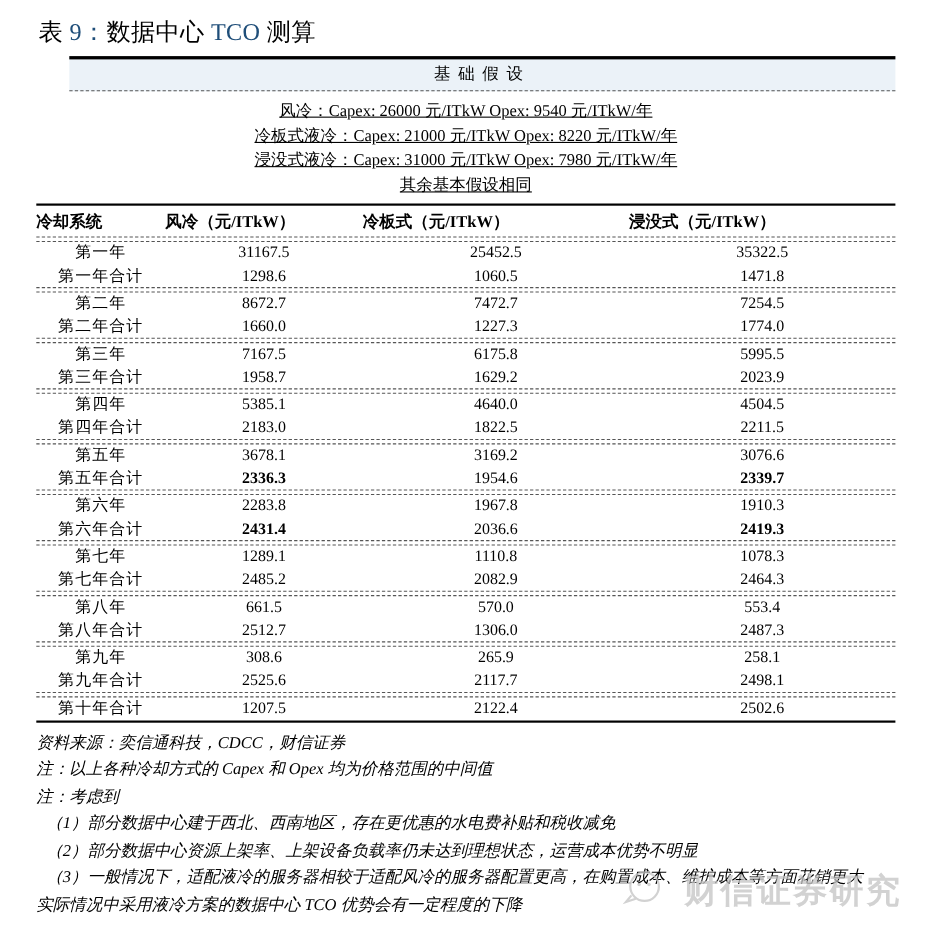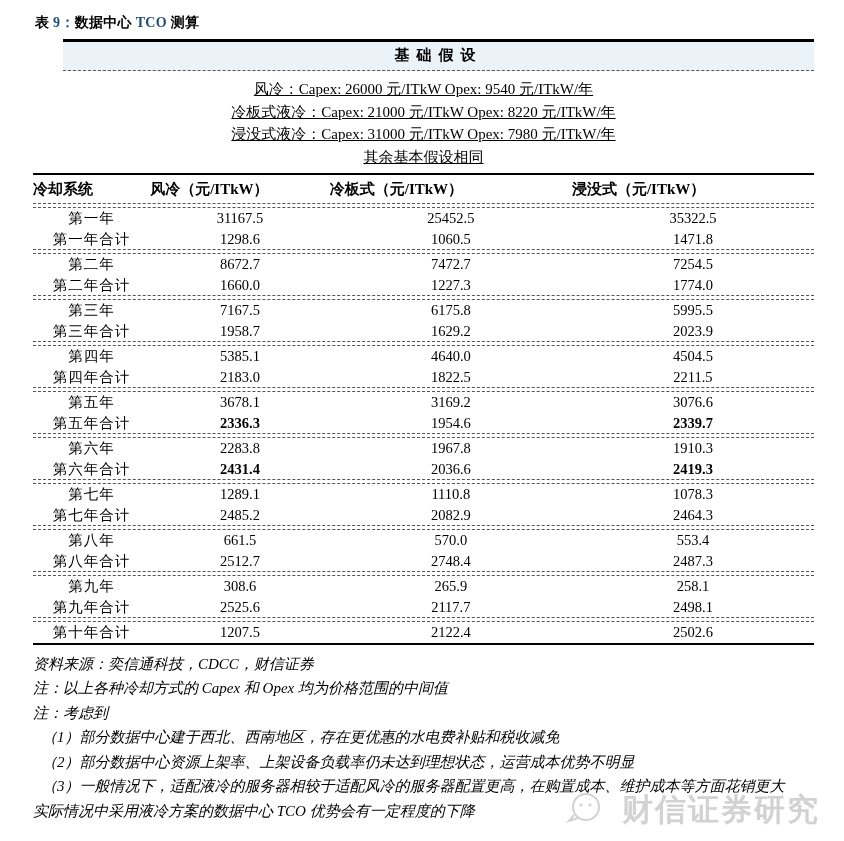--- a/index.html
+++ b/index.html
@@ -6,28 +6,28 @@
   body {
     width:844px; height:841px;
     background:#ffffff;
     font-family:"Liberation Serif", serif;
     color:#000;
     position:relative;
     overflow:hidden;
   }
   .doc { padding:12px 30px 0 33px; }
 
-  .title { font-size:14px; font-weight:bold; margin:2px 0 7px 2px; letter-spacing:0.3px; }
+  .title { font-size:22px; font-weight:normal; margin:2px 0 7px 2px; letter-spacing:0.3px; }
   .t-navy { color:#1f4e79; }
 
   .band {
     border-top:3px solid #000;
     background:#ebf2f8;
     text-align:center;
-    font-weight:bold;
+    font-weight:normal;
     font-size:15px;
     padding:4px 0 5px 0;
     letter-spacing:7px;
     border-bottom:1px dashed #555;
     margin-left:30px;
   }
 
   .assume { text-align:center; font-size:15px; padding:7px 0 5px 0;text-decoration:underline; }
   .assume .al { line-height:22.5px; }
 
@@ -216,21 +216,21 @@
           </tr>
           <tr>
             <td class="c-label">第八年</td>
             <td>661.5</td>
             <td>570.0</td>
             <td>553.4</td>
           </tr>
           <tr>
             <td class="c-label">第八年合计</td>
             <td>2512.7</td>
-            <td>2748.4</td>
+            <td>1306.0</td>
             <td>2487.3</td>
           </tr>
           <tr class="seprow">
             <td colspan="4">
               <div class="dsep"></div>
             </td>
           </tr>
           <tr>
             <td class="c-label">第九年</td>
             <td>308.6</td>

